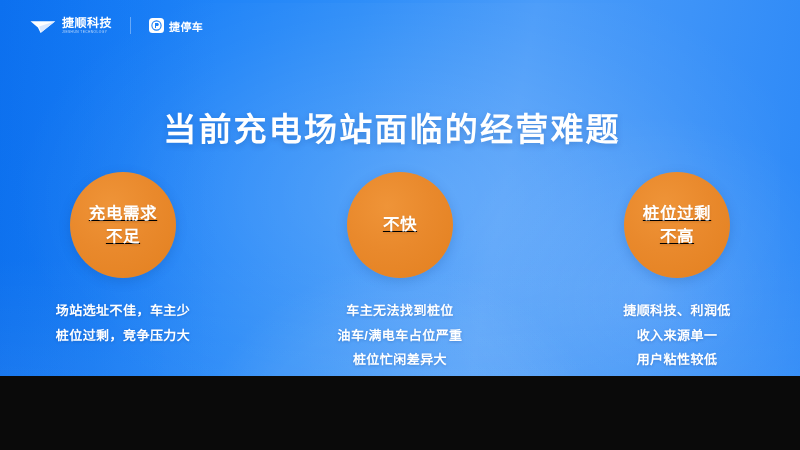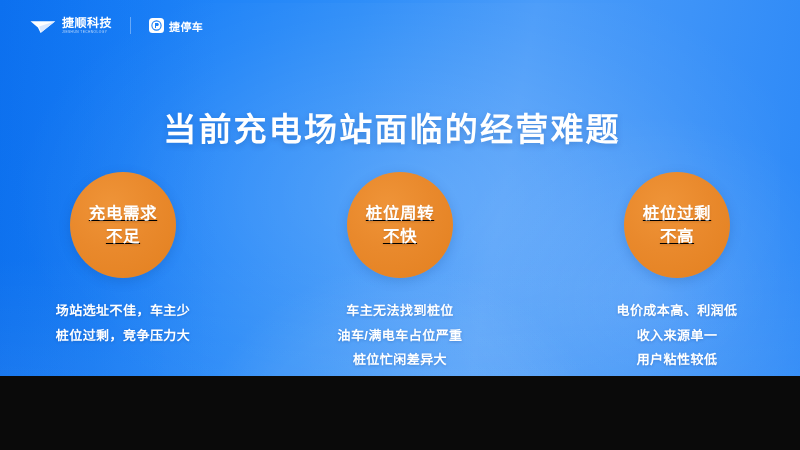--- a/index.html
+++ b/index.html
@@ -293,37 +293,36 @@
         <span class="bubble-line">不足</span>
       </div>
       <div class="desc">
         <span class="desc-line">场站选址不佳，车主少</span>
         <span class="desc-line">桩位过剩，竞争压力大</span>
       </div>
     </div>
 
     <div class="column">
       <div class="bubble">
-        <span class="bubble-line">桩位周转</span>
         <span class="bubble-line">不快</span>
       </div>
       <div class="desc">
         <span class="desc-line">车主无法找到桩位</span>
         <span class="desc-line">油车/满电车占位严重</span>
         <span class="desc-line">桩位忙闲差异大</span>
       </div>
     </div>
 
     <div class="column">
       <div class="bubble">
         <span class="bubble-line">桩位过剩</span>
         <span class="bubble-line">不高</span>
       </div>
       <div class="desc">
-        <span class="desc-line">电价成本高、利润低</span>
+        <span class="desc-line">捷顺科技、利润低</span>
         <span class="desc-line">收入来源单一</span>
         <span class="desc-line">用户粘性较低</span>
       </div>
     </div>
 
   </div>
 
 </div>
 
 </body></html>

